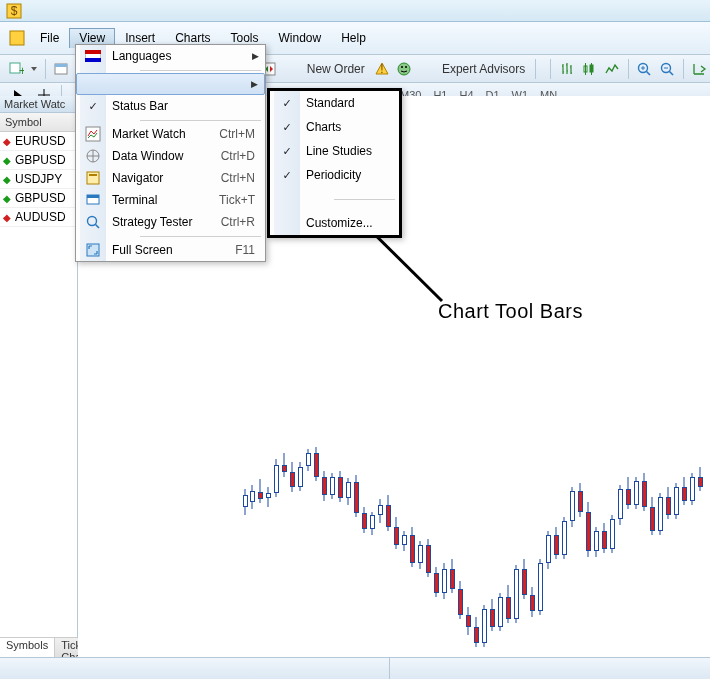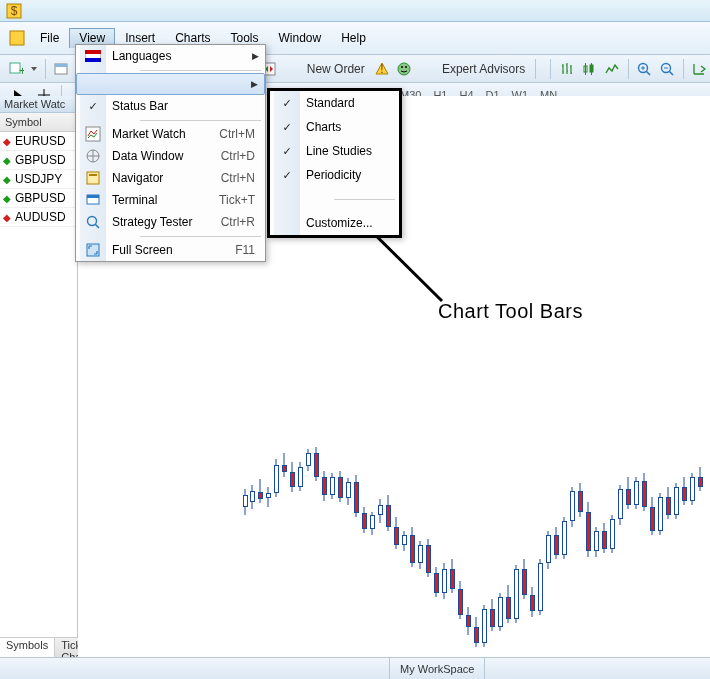--- a/index.html
+++ b/index.html
@@ -607,14 +607,13 @@
   </div>
 </div>
 
 <svg style="position:absolute; left:342px; top:205px; pointer-events:none" width="120" height="100">
   <line x1="5" y1="2" x2="100" y2="96" stroke="#000" stroke-width="3"></line>
 </svg>
 <div class="annot">Chart Tool Bars</div>
 
 <div class="statusbar">
   <div class="status-cell" style="width:390px"></div>
-  <div class="status-cell">My WorkSpace</div>
 </div>
 
 </body></html>

